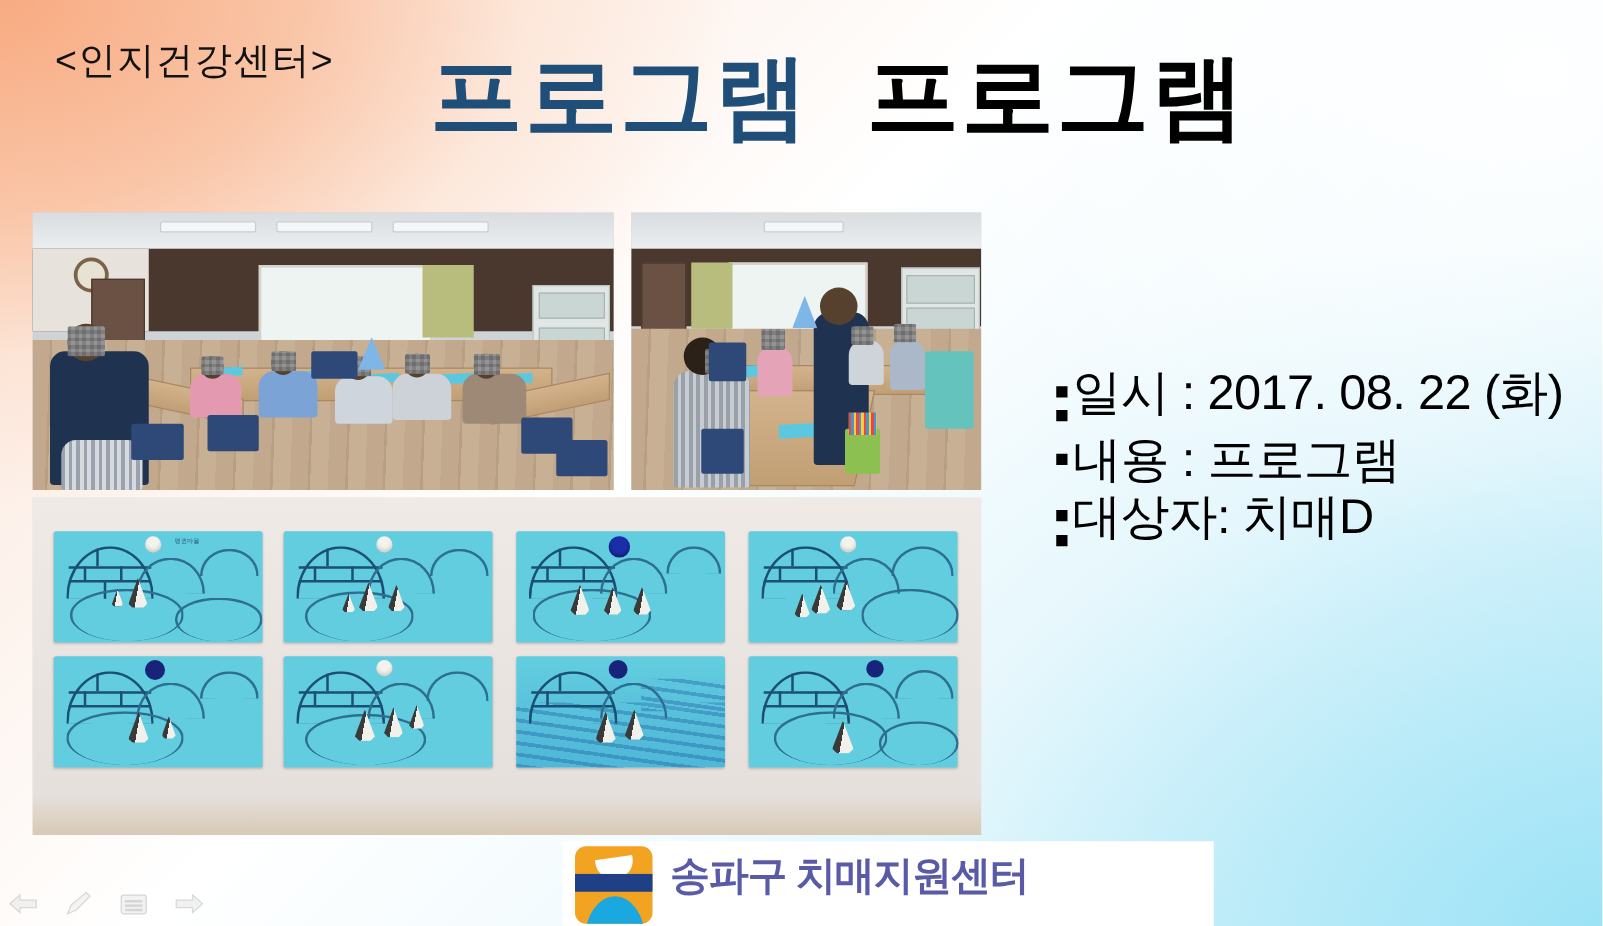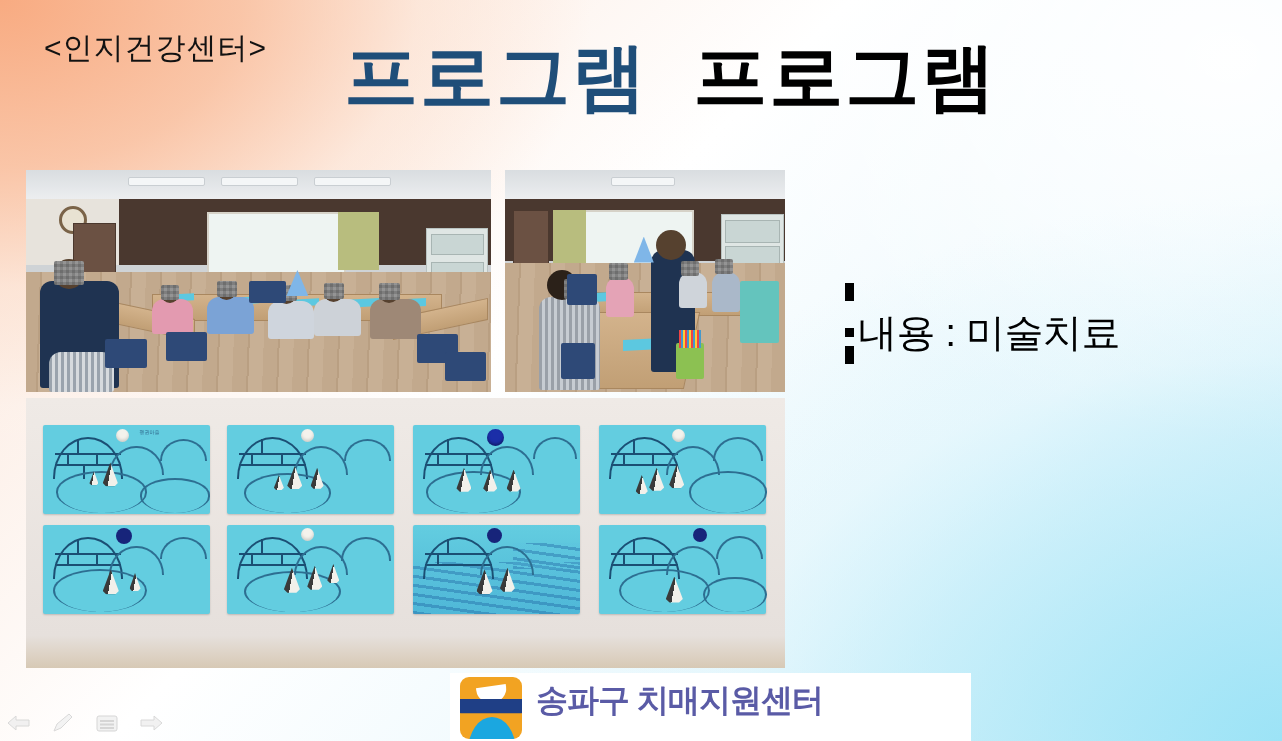--- a/index.html
+++ b/index.html
@@ -416,30 +416,32 @@
             <span class="body"></span>
           </div>
       </div>
 
     </div>
   </div>
 
   <div class="info">
     <div class="info-line">
         <span class="sq"></span>
+        <span>일시 : 2017. 08. 22 (화)</span>
       </div>
     <div class="info-line">
         <span class="sq"></span>
       </div>
     <div class="info-line">
         <span class="sq"></span>
-        <span>내용 : 미술치료</span>
+        <span>내용 : 프로그램</span>
       </div>
     <div class="info-line">
         <span class="sq"></span>
+        <span>대상자: 치매D</span>
       </div>
     <div class="info-line">
         <span class="sq"></span>
       </div>
   </div>
 
   <div id="logobar">
     <div class="logo-mark">
       <span class="lm-leaf"></span>
         <span class="lm-navy"></span>

